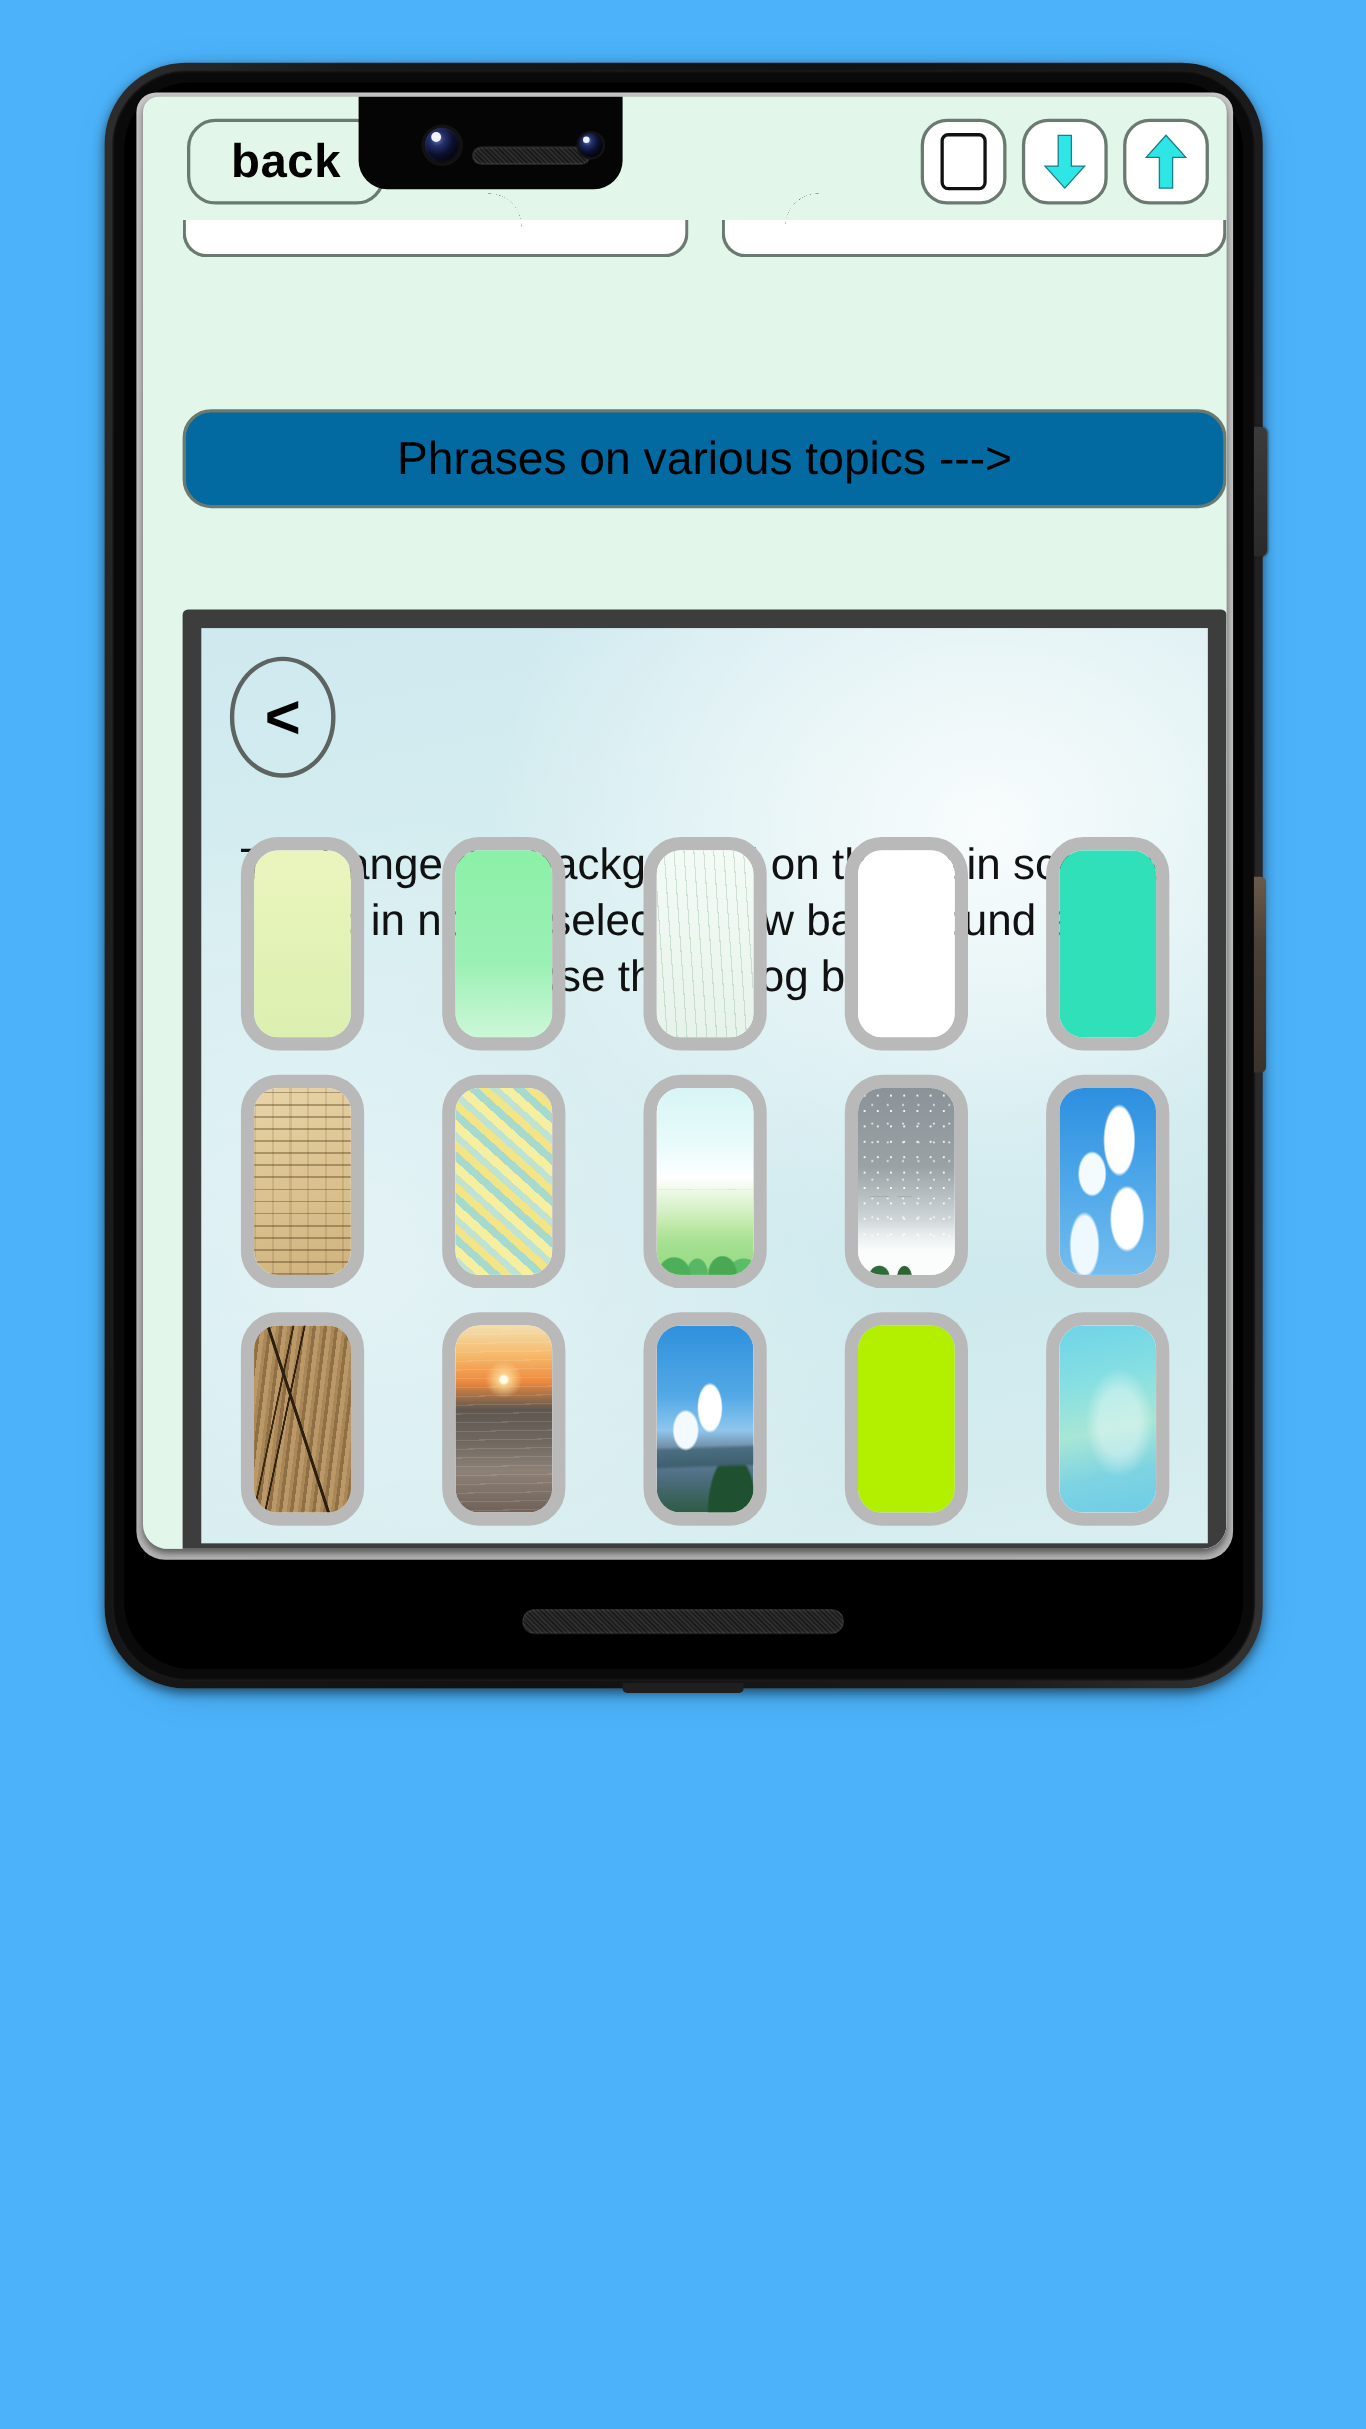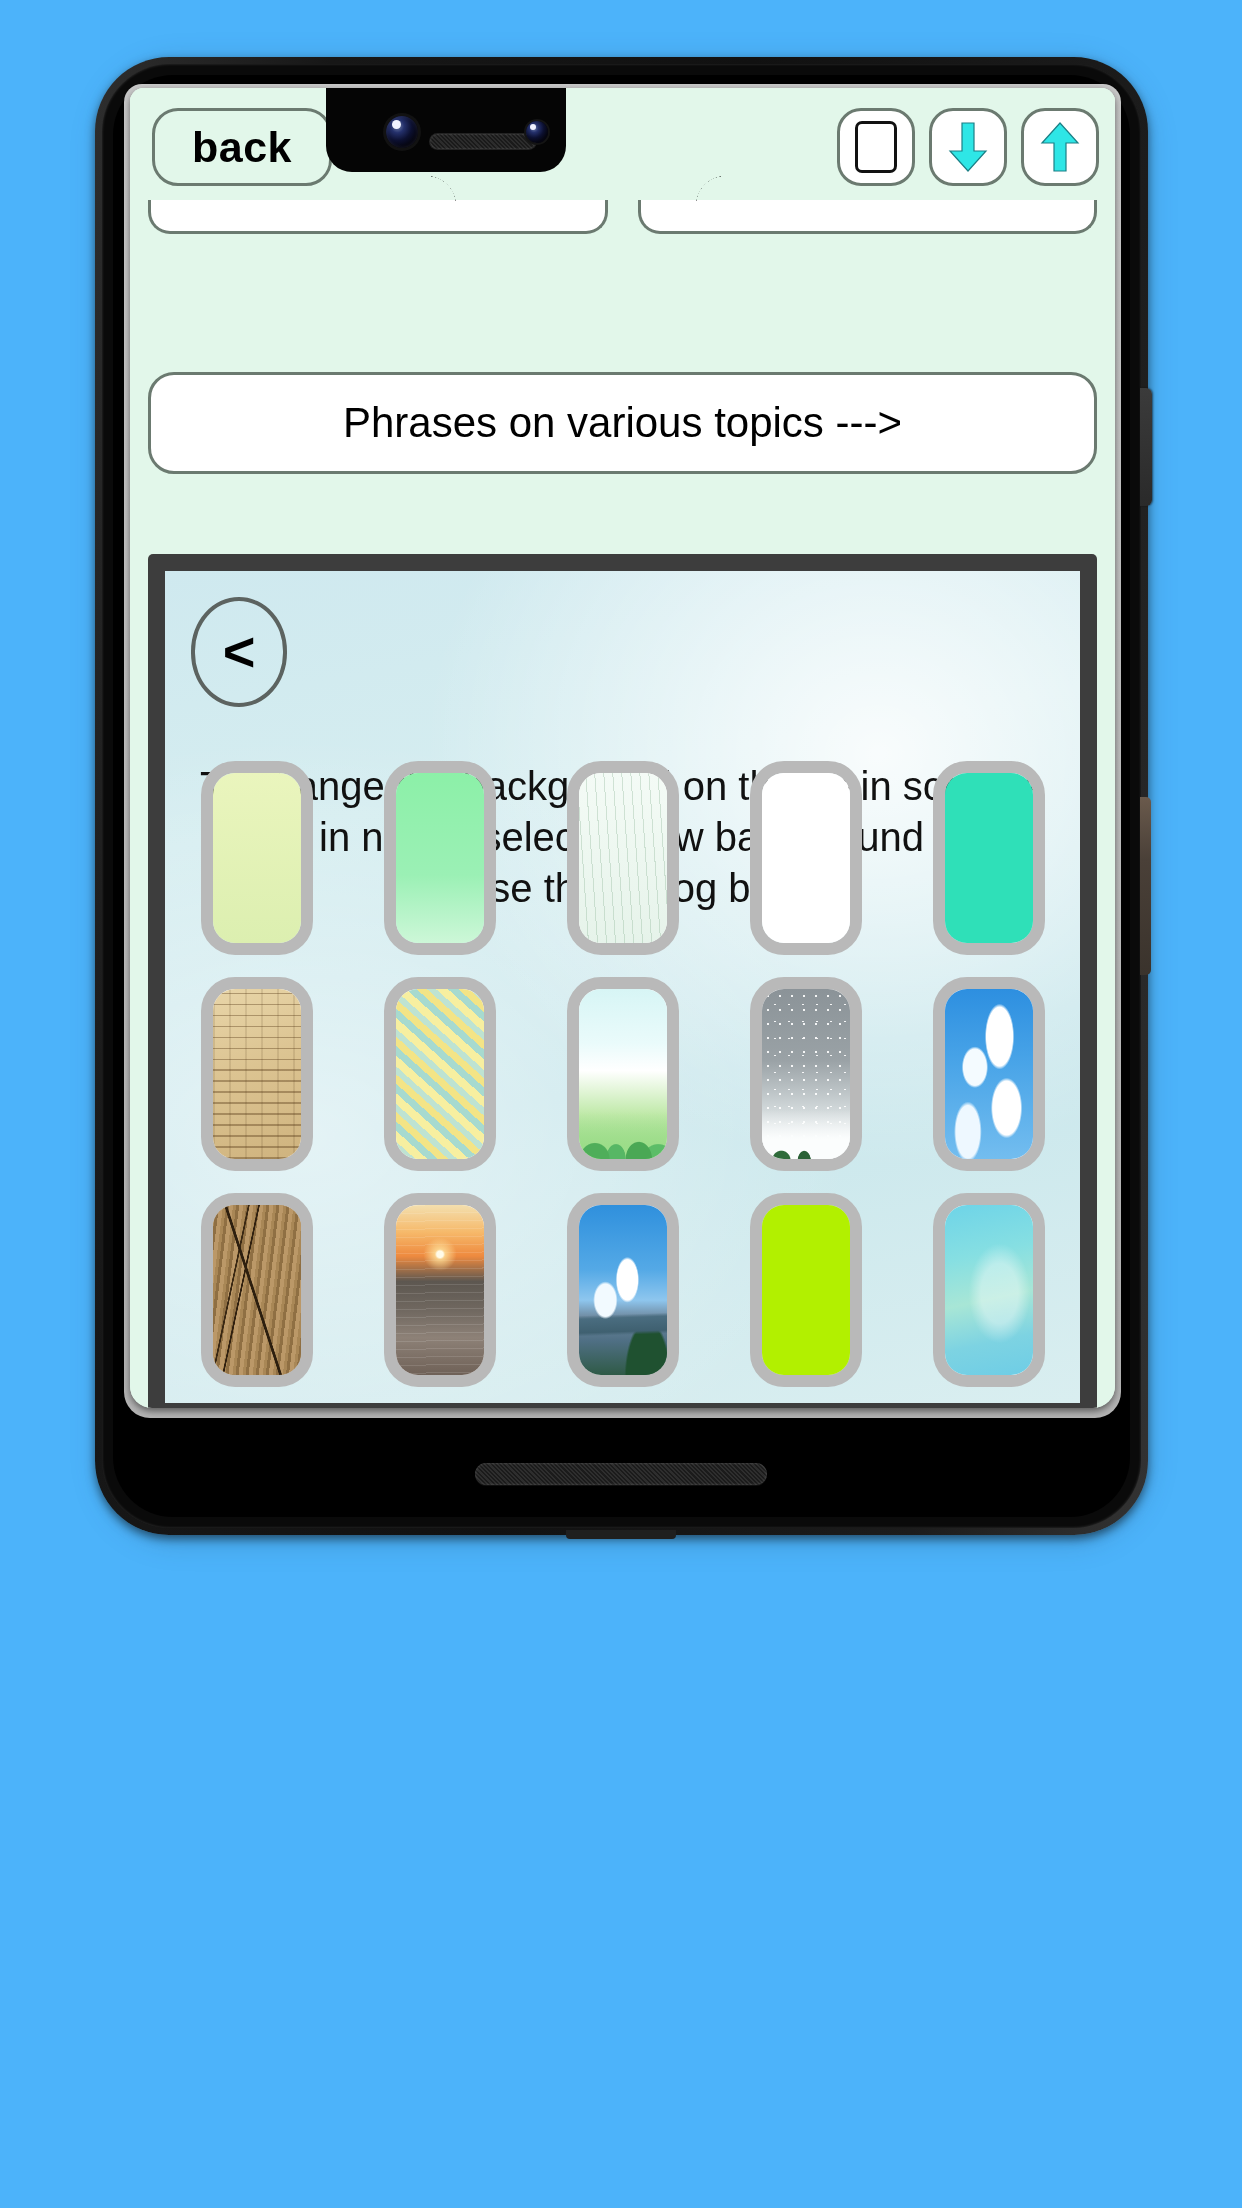--- a/index.html
+++ b/index.html
@@ -141,20 +141,21 @@
     left: 1140px; top: 797px;
     width: 11px; height: 178px;
     border-radius: 0 5px 5px 0;
     background: linear-gradient(180deg,#6a5a4c,#4a4038 35%,#3a332c);
   }
 
   
   .app {
     position: absolute; inset: 0;
     background: #e2f7ea;
+    margin-left: 18px;
   }
 
   
   .partial-row {
     position: absolute;
     left: 18px; top: 108px;
     width: 949px; height: 38px;
     display: flex; gap: 30px;
     z-index: 5;
   }
@@ -205,22 +206,22 @@
     border: 3px solid #111;
     border-radius: 7px;
     background: #fff;
   }
   .arrow-svg { display:block; }
 
   
   .btn-phrases {
     position: absolute;
     left: 18px; top: 284px;
-    width: 949px; height: 102px;
-    background: #ffffff;
+    width: 949px; height: 90px;
+    background: #0369a1;
     border: 3px solid #6b7a70;
     border-radius: 26px;
     display: flex; align-items: center; justify-content: center;
     font-size: 42px; color: #000;
   }
 
   
   .dialog-shadow {
     position: absolute;
     left: 18px; top: 470px;

